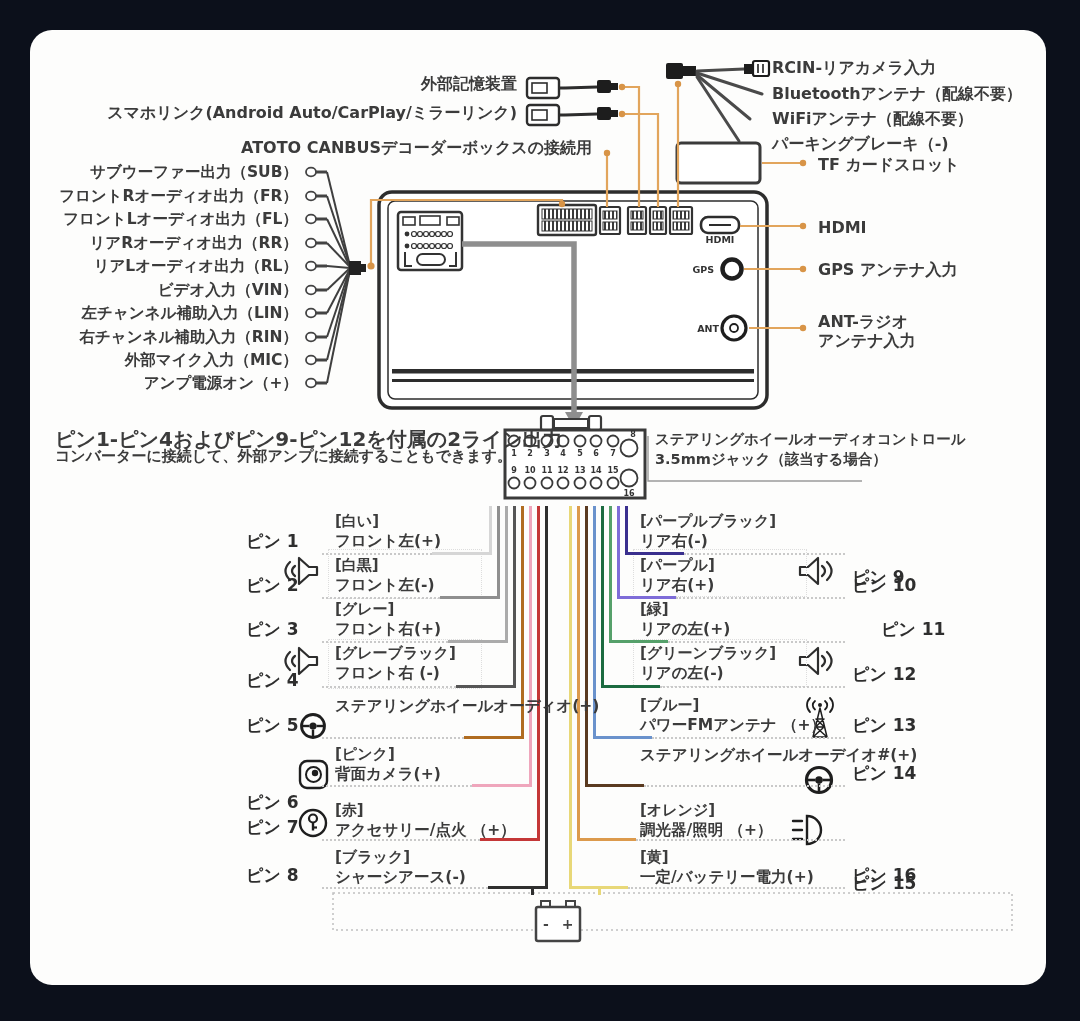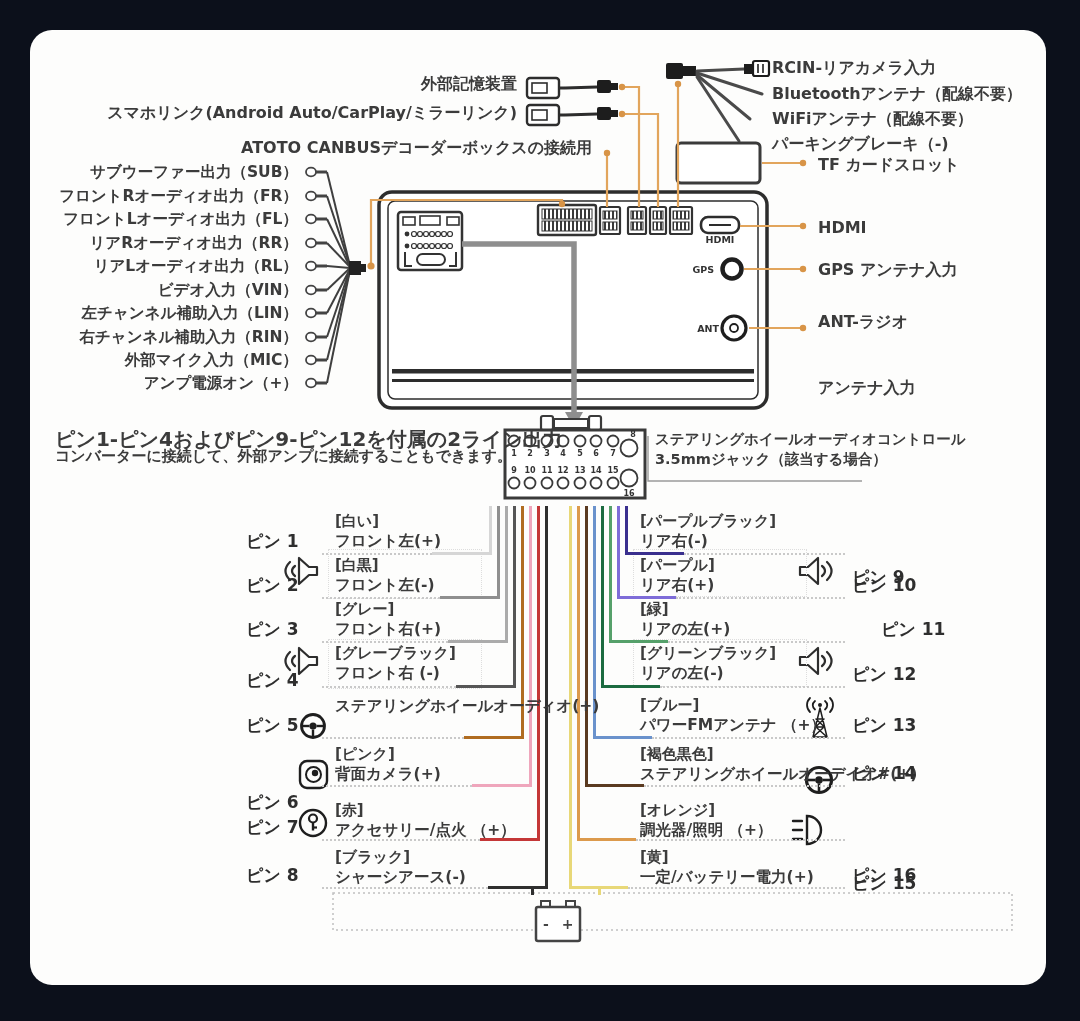--- a/index.html
+++ b/index.html
@@ -423,21 +423,21 @@
 <div class="lbl r" style="left:40px;top:257px;width:258px;">リアLオーディオ出力（RL）</div>
 <div class="lbl r" style="left:40px;top:281px;width:258px;">ビデオ入力（VIN）</div>
 <div class="lbl r" style="left:40px;top:304px;width:258px;">左チャンネル補助入力（LIN）</div>
 <div class="lbl r" style="left:40px;top:328px;width:258px;">右チャンネル補助入力（RIN）</div>
 <div class="lbl r" style="left:40px;top:351px;width:258px;">外部マイク入力（MIC）</div>
 <div class="lbl r" style="left:40px;top:374px;width:258px;">アンプ電源オン（+）</div>
 
 <div class="lbl" style="left:818px;top:218px;font-size:16px;">HDMI</div>
 <div class="lbl" style="left:818px;top:260px;font-size:16px;">GPS アンテナ入力</div>
 <div class="lbl" style="left:818px;top:312px;font-size:16px;">ANT-ラジオ</div>
-<div class="lbl" style="left:818px;top:331px;font-size:16px;margin-top:47px;">アンテナ入力</div>
+<div class="lbl" style="left:818px;top:331px;font-size:16px;">アンテナ入力</div>
 
 <div class="lbl" style="left:55px;top:427px;font-size:20px;text-align:right;">ピン1-ピン4およびピン9-ピン12を付属の2ライン出力</div>
 <div class="lbl" style="left:55px;top:447px;font-size:15px;">コンバーターに接続して、外部アンプに接続することもできます。</div>
 <div class="lbl" style="left:655px;top:431px;font-size:14.5px;">ステアリングホイールオーディオコントロール</div>
 <div class="lbl" style="left:655px;top:451px;font-size:14.5px;">3.5mmジャック（該当する場合）</div>
 
 <div class="prow" style="left:335px;top:512px;">
     <div class="c1">[白い]</div>
     <div class="c2">フロント左(+)</div>
   </div>
@@ -483,21 +483,20 @@
   </div>
 <div class="prow" style="left:640px;top:644px;">
     <div class="c1">[グリーンブラック]</div>
     <div class="c2">リアの左(-)</div>
   </div>
 <div class="prow" style="left:640px;top:696px;">
     <div class="c1">[ブルー]</div>
     <div class="c2">パワーFMアンテナ （+）</div>
   </div>
 <div class="prow" style="left:640px;top:745px;">
-    <div class="c1">[褐色黒色]</div>
     <div class="c2 xs">ステアリングホイールオーデイオ#(+)</div>
   </div>
 <div class="prow" style="left:640px;top:801px;">
     <div class="c1">[オレンジ]</div>
     <div class="c2">調光器/照明 （+）</div>
   </div>
 <div class="prow" style="left:640px;top:848px;">
     <div class="c1">[黄]</div>
     <div class="c2">一定/バッテリー電力(+)</div>
   </div>

